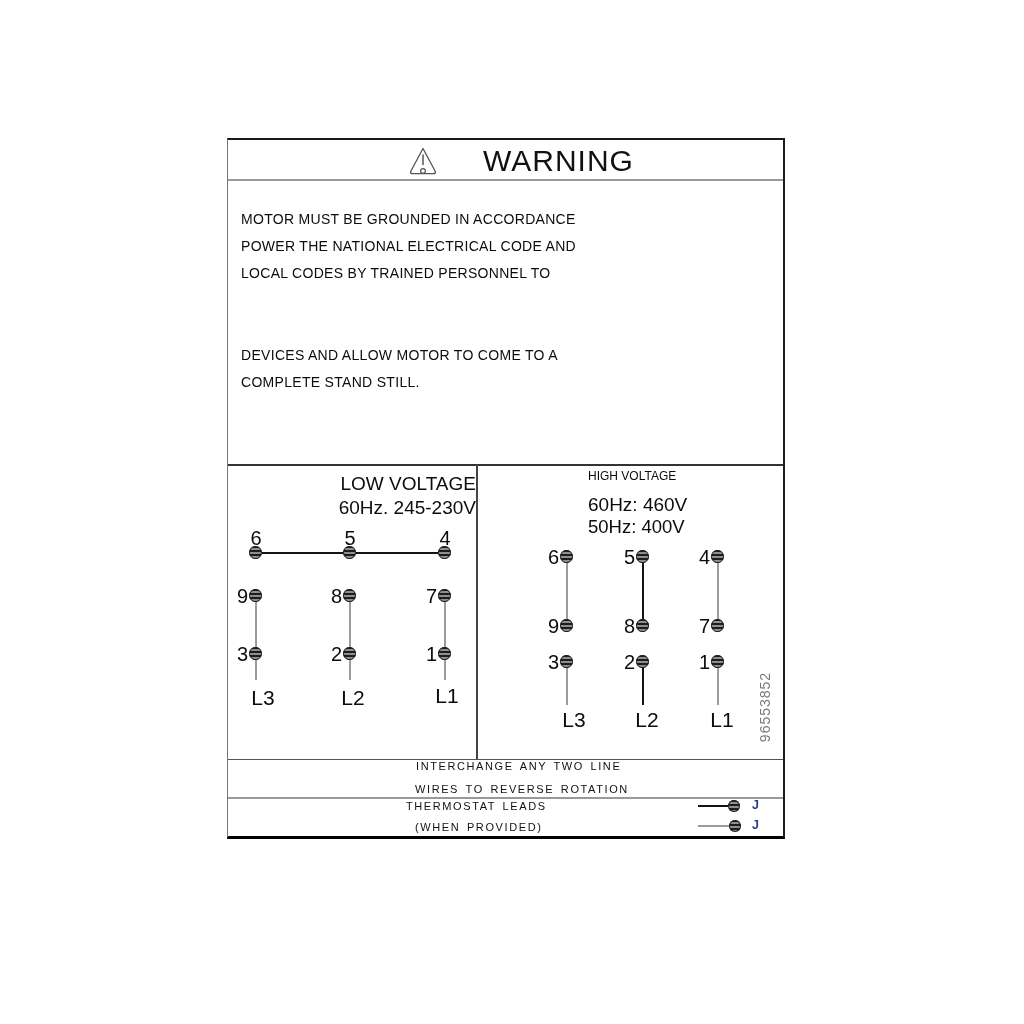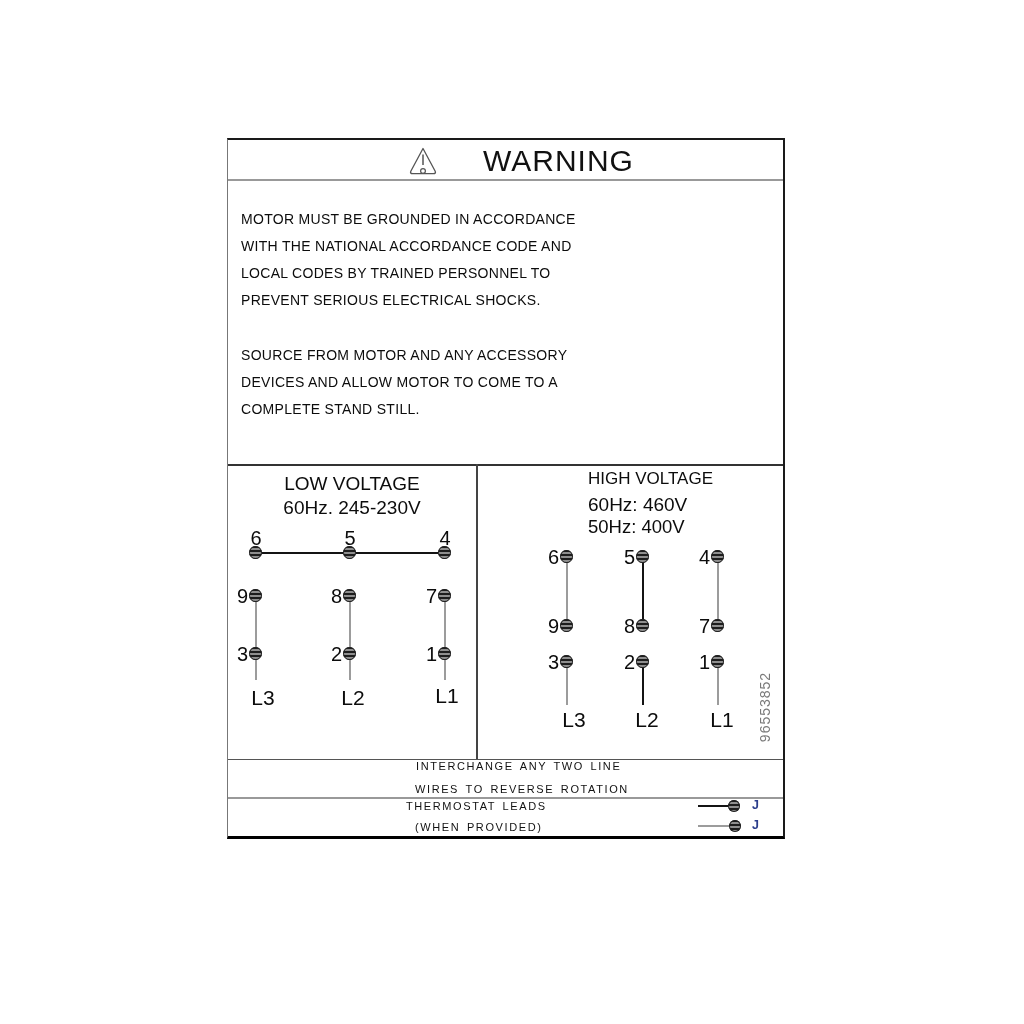--- a/index.html
+++ b/index.html
@@ -12,21 +12,21 @@
   .header-title{position:absolute;left:255px;top:4px;font-size:30px;letter-spacing:1px;color:#111;white-space:nowrap;}
   .warn-icon{position:absolute;left:180px;top:6px;width:30px;height:30px;}
   .hdr-divider{position:absolute;left:0;top:39px;width:555px;height:1.5px;background:#999;}
   
   .para{position:absolute;left:13px;width:520px;font-size:14px;line-height:27px;letter-spacing:.3px;color:#0c0c0c;white-space:nowrap;}
   
   .divider{position:absolute;left:0;width:555px;background:#333;}
   .vdivider{position:absolute;left:248px;top:324px;width:1.5px;height:295px;background:#444;}
   
   .diag-title{position:absolute;font-size:19px;color:#0c0c0c;white-space:nowrap;}
-  .center248{left:0;width:248px;text-align:center;}
+  .center248{left:0;width:248px;text-align:right;}
   
   .tnum{position:absolute;font-size:20px;line-height:20px;width:28px;color:#0c0c0c;}
   .tnum.above{text-align:center;}
   .tnum.side{text-align:right;}
   .dot{position:absolute;width:13px;height:13px;border-radius:50%;
        background:repeating-linear-gradient(180deg,#1d1d1d 0px,#1d1d1d 2px,#8f8f8f 2px,#8f8f8f 4px);
        box-shadow:inset 0 0 0 1px #222;}
   .dot.small{width:12px;height:12px;}
   .wire{position:absolute;background:#9c9c9c;}
   .wire.dark{background:#141414;}
@@ -48,26 +48,24 @@
         <path d="M15 2.5 L27.2 25.2 Q28.2 27.6 25.4 27.6 L4.6 27.6 Q1.8 27.6 2.8 25.2 Z" fill="none" stroke="#555" stroke-width="1.3" stroke-linejoin="round"></path>
         <line x1="15" y1="8.5" x2="15" y2="19" stroke="#555" stroke-width="1.5"></line>
         <circle cx="15" cy="25" r="2.4" fill="#fff" stroke="#555" stroke-width="1.2"></circle>
       </svg>
     </div>
     <div class="header-title">WARNING</div>
     <div class="hdr-divider"></div>
 
     <div class="para" style="top:66px;">
       <div>MOTOR MUST BE GROUNDED IN ACCORDANCE</div>
-      <div>WITH THE NATIONAL ACCORDANCE CODE AND</div>
+      <div>POWER THE NATIONAL ELECTRICAL CODE AND</div>
       <div>LOCAL CODES BY TRAINED PERSONNEL TO</div>
-      <div>PREVENT SERIOUS ELECTRICAL SHOCKS.</div>
     </div>
     <div class="para" style="top:202px;">
-      <div>SOURCE FROM MOTOR AND ANY ACCESSORY</div>
       <div>DEVICES AND ALLOW MOTOR TO COME TO A</div>
       <div>COMPLETE STAND STILL.</div>
     </div>
 
     <div class="divider" style="top:324px;height:1.5px;background:#333;"></div>
     <div class="vdivider"></div>
     <div class="divider" style="top:619px;height:1px;background:#555;"></div>
     <div class="divider" style="top:657px;height:1.5px;background:#999;"></div>
 
     <div class="diag-title center248" style="top:333px;">LOW VOLTAGE</div>
@@ -96,21 +94,21 @@
     <span class="tnum side" style="left:86px;top:504px;">2</span>
     <span class="tnum side" style="left:181px;top:504px;">1</span>
     <div class="dot" style="left:21px;top:507px;"></div>
     <div class="dot" style="left:115px;top:507px;"></div>
     <div class="dot" style="left:210px;top:507px;"></div>
 
     <div class="llabel" style="left:15px;top:546px;">L3</div>
     <div class="llabel" style="left:105px;top:546px;">L2</div>
     <div class="llabel" style="left:199px;top:544px;">L1</div>
 
-    <div class="diag-title" style="left:360px;top:329px;font-size:17px;">HIGH VOLTAGE</div>
+    <div class="diag-title" style="left:360px;top:329px;font-size:12px;">HIGH VOLTAGE</div>
     <div class="diag-title" style="left:360px;top:354px;font-size:19px;">60Hz: 460V</div>
     <div class="diag-title" style="left:360px;top:376px;font-size:18.5px;">50Hz: 400V</div>
 
     <div class="wire" style="left:338px;top:417px;width:2px;height:69px;"></div>
     <div class="wire dark" style="left:414px;top:417px;width:2px;height:69px;"></div>
     <div class="wire" style="left:489px;top:417px;width:2px;height:69px;"></div>
 
     <span class="tnum side" style="left:303px;top:407px;">6</span>
     <span class="tnum side" style="left:379px;top:407px;">5</span>
     <span class="tnum side" style="left:454px;top:407px;">4</span>

